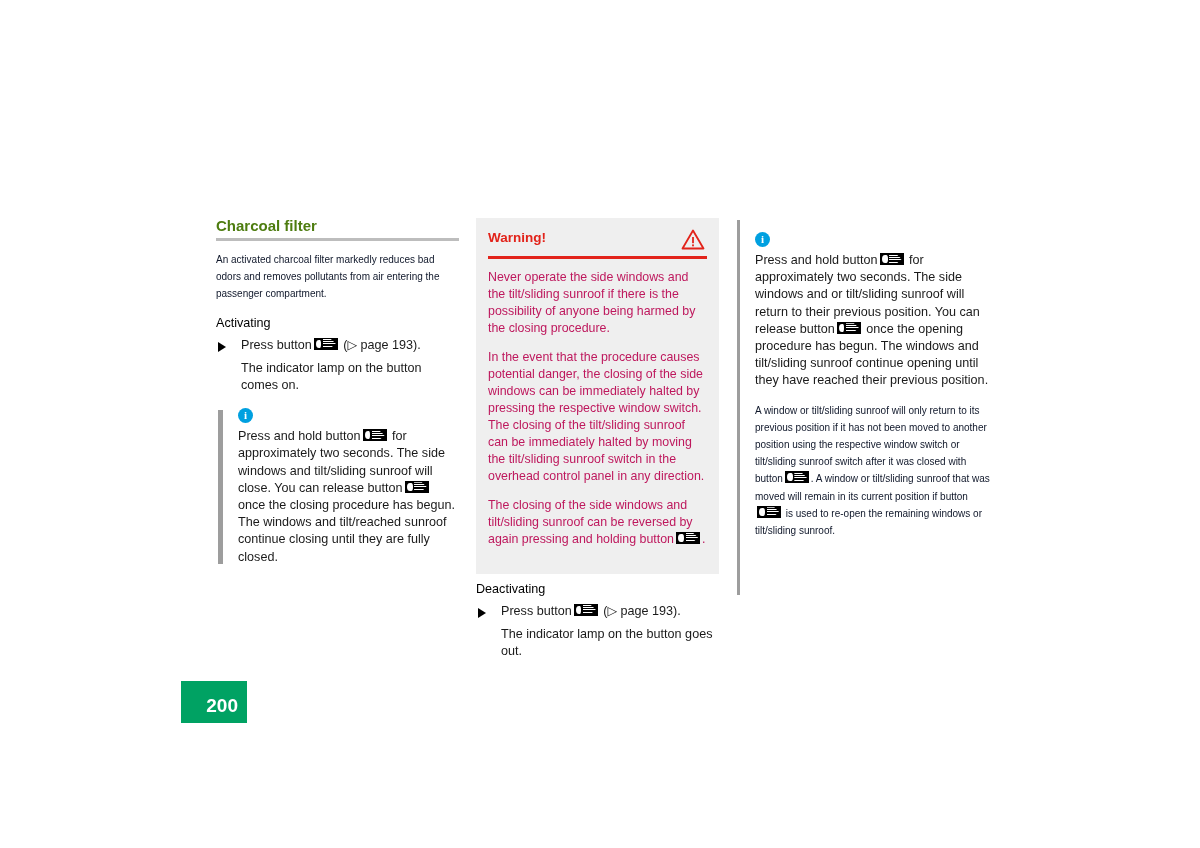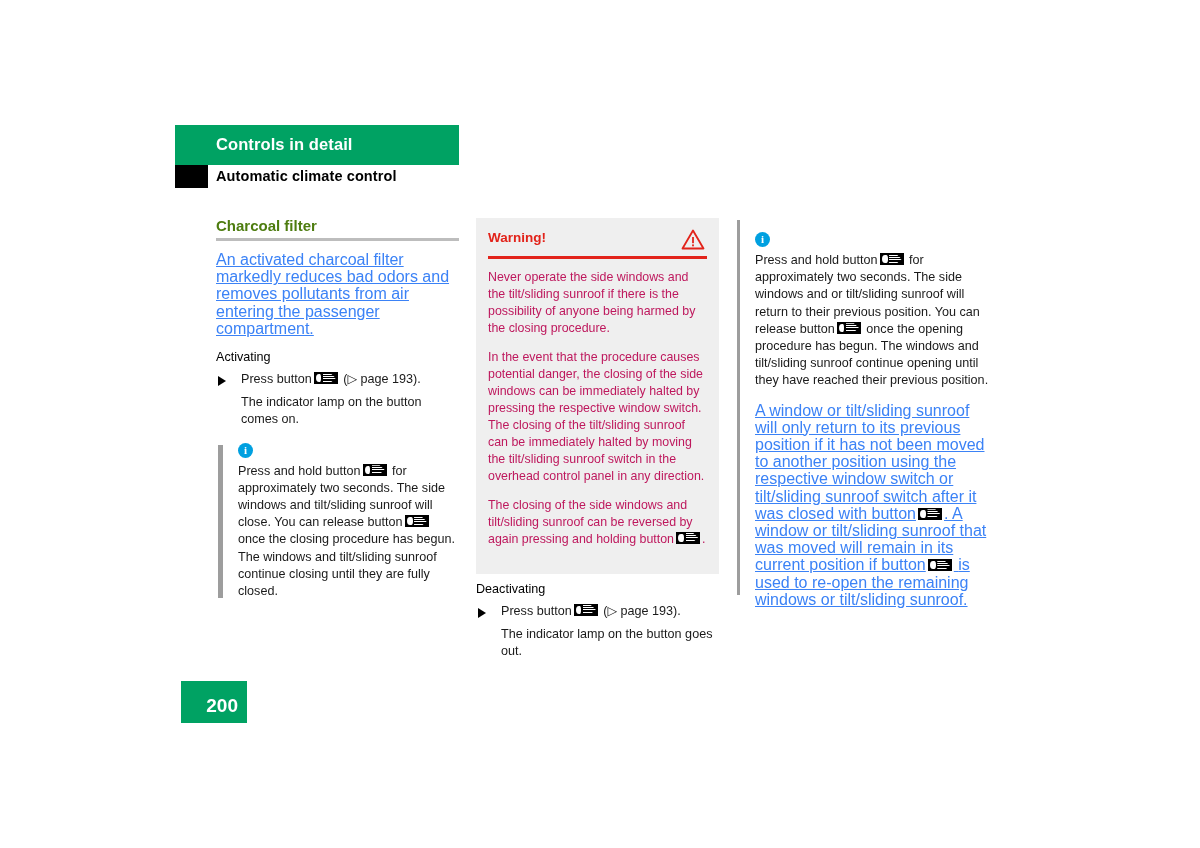--- a/index.html
+++ b/index.html
@@ -92,24 +92,23 @@
     line-height: 16px;
   }
   .rule {
     height: 3px;
     background: #bdbdbd;
     margin-top: 4px;
     margin-bottom: 10px;
   }
   p.body {
     margin: 0 0 12px 0;
-    font-size: 16px;
+    font-size: 10px;
     line-height: 17.2px;
-    color: #3b82f6;
-    text-decoration: underline;
+    color: #0f172a;
   }
 
   h4.subhead {
     margin: 13px 0 7px 0;
     font-size: 12.6px;
     font-weight: normal;
     color: #000000;
   }
 
   
@@ -276,50 +275,41 @@
     color: #ffffff;
     font-size: 19px;
     font-weight: bold;
   }
 </style>
 </head>
 <body>
 
 <div class="page">
 
-  <div class="header-block">
-    <div class="header-green">
-      <div class="title">Controls in detail</div>
-    </div>
-    <div class="header-sub-row">
-      <div class="black-square"></div>
-      <div class="subtitle">Automatic climate control</div>
-    </div>
-  </div>
 
   <div class="col col1">
 
     <h3 class="sec-title">Charcoal filter</h3>
     <div class="rule"></div>
 
     <p class="body">An activated charcoal filter markedly reduces bad odors and removes pollutants from air entering the passenger compartment.</p>
 
     <h4 class="subhead">Activating</h4>
 
     <div class="bullet-row">
       <span class="bullet-tri"></span>
       <span>Press button</span><span class="btn-icon"></span> <span>(▷ page 193).</span>
     </div>
 
     <p class="sub-indent">The indicator lamp on the button comes on.</p>
 
     <div class="note">
       <div class="note-bar"></div>
       <div class="info-icon">i</div>
-      <p><span>Press and hold button</span><span class="btn-icon"></span> <span>for approximately two seconds. The side windows and tilt/sliding sunroof will close. You can release button</span><span class="btn-icon v2"></span> <span>once the closing procedure has begun. The windows and tilt/sliding sunroof continue closing until they are fully closed.</span></p>
+      <p><span>Press and hold button</span><span class="btn-icon"></span> <span>for approximately two seconds. The side windows and tilt/sliding sunroof will close. You can release button</span><span class="btn-icon v2"></span> <span>once the closing procedure has begun. The windows and tilt/reached sunroof continue closing until they are fully closed.</span></p>
     </div>
 
   </div>
 
   <div class="col col2">
 
     <div class="warning">
       <div class="warning-head">
         <div class="warning-title">Warning!</div>
         <svg class="warning-tri" viewBox="0 0 24 21">

